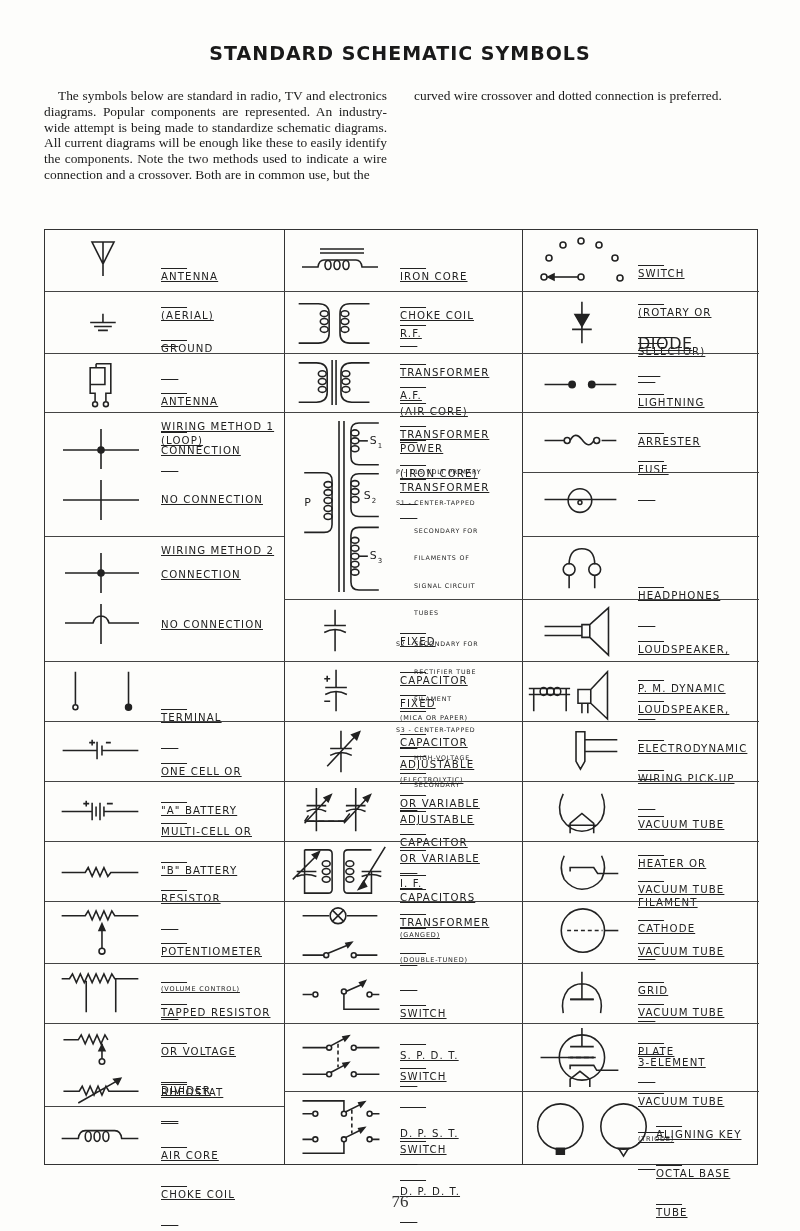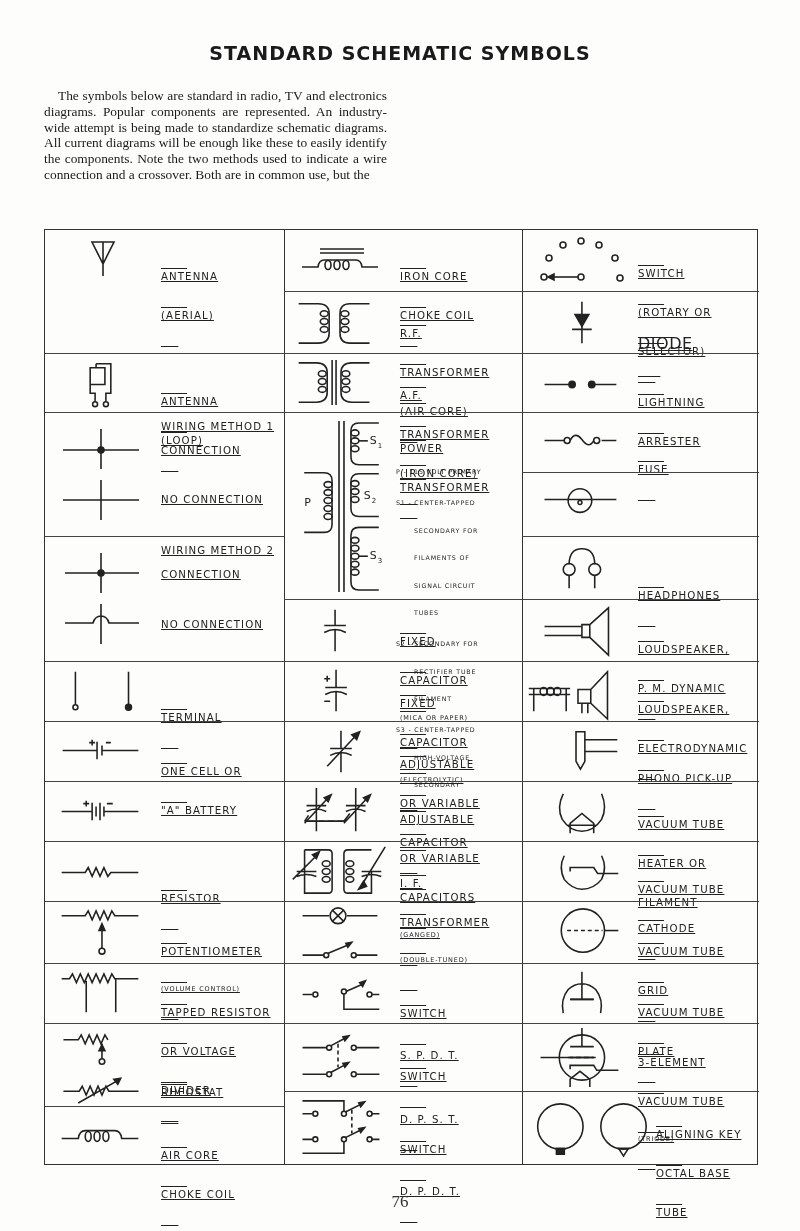--- a/index.html
+++ b/index.html
@@ -28,38 +28,49 @@
 </style>
 </head>
 <body>
 
 <div class="title">STANDARD SCHEMATIC SYMBOLS</div>
 
 <div class="intro" id="intro-left">
   <p>The symbols below are standard in radio, TV and electronics diagrams. Popular components are represented. An industry-wide attempt is being made to standardize schematic diagrams. All current diagrams will be enough like these to easily identify the components. Note the two methods used to indicate a wire connection and a crossover. Both are in common use, but the</p>
 </div>
 <div class="intro" id="intro-right">
+  <p style="text-indent:0">curved wire crossover and dotted connection is preferred.</p>
 </div>
 
 <div class="table">
   <div class="vline" style="left:239px"></div>
   <div class="vline" style="left:477px"></div>
 
   <div class="cell first" style="left:0;top:0;width:239px;height:61px">
     <div class="sym">
       <svg viewBox="0 0 110 61">
           <path d="M47 12 L69 12 L58 34 Z M58 12 L58 46"></path>
         </svg>
     </div>
     <div class="lbl" style="top:14px">
       <span class="sub">ANTENNA</span>
       <span class="sub">(AERIAL)</span>
     </div>
   </div>
 
+  <div class="cell" style="left:0;top:61px;width:239px;height:62px">
+    <div class="sym">
+      <svg viewBox="0 0 110 62">
+          <path d="M58 22 L58 31 M45 31 L71 31 M49 35 L67 35 M53 39 L63 39"></path>
+        </svg>
+    </div>
+    <div class="lbl" style="top:24px">
+      <span class="sub">GROUND</span>
+    </div>
+  </div>
 
   <div class="cell" style="left:0;top:123px;width:239px;height:59px">
     <div class="sym">
       <svg viewBox="0 0 110 59">
           <path d="M51 10 L66 10 L66 40 L61 40 L61 48 M51 10 L51 14 M45 14 L60 14 L60 31 L45 31 Z M45 14 L45 40 L50 40 L50 48"></path>
           <circle cx="50" cy="51" r="2.5"></circle>
           <circle cx="61" cy="51" r="2.5"></circle>
         </svg>
     </div>
     <div class="lbl" style="top:15px">
@@ -125,20 +136,24 @@
       <span class="sub">ONE CELL OR</span>
       <span class="sub">"A" BATTERY</span>
     </div>
   </div>
 
   <div class="cell" style="left:0;top:551px;width:239px;height:60px">
     <div class="sym">
       <svg viewBox="0 0 110 60">
           <path d="M16 30 L47 30 M47 21 L47 39 M51 25 L51 35 M55 21 L55 39 M59 25 L59 35 M59 30 L94 30 M38 22 L44 22 M41 19 L41 25 M62 22 L68 22"></path>
         </svg>
+    </div>
+    <div class="lbl" style="top:17px">
+      <span class="sub">MULTI-CELL OR</span>
+      <span class="sub">"B" BATTERY</span>
     </div>
   </div>
 
   <div class="cell" style="left:0;top:611px;width:239px;height:60px">
     <div class="sym">
       <svg viewBox="0 0 110 60">
           <path d="M16 31 L40 31 L43 26 L47 35 L51 26 L55 35 L59 26 L63 35 L66 31 L94 31"></path>
         </svg>
     </div>
     <div class="lbl" style="top:24px">
@@ -427,21 +442,21 @@
           <path d="M54 20 L54 44" stroke-dasharray="4 3"></path>
           <circle cx="45" cy="24" r="2.5"></circle>
           <circle cx="70" cy="24" r="2.5"></circle>
           <circle cx="45" cy="51" r="2.5"></circle>
           <circle cx="70" cy="51" r="2.5"></circle>
           <path class="f" d="M65 12 L59 13 L61 17 Z M65 39 L59 40 L61 44 Z"></path>
         </svg>
     </div>
     <div class="lbl" style="top:20px">
       <span class="sub">SWITCH</span>
-      <span class="sub" style="margin-top:4px">D. P. S. T.</span>
+      <span class="sub" style="margin-top:18px">D. P. S. T.</span>
     </div>
   </div>
 
   <div class="cell" style="left:239px;top:861px;width:238px;height:75px">
     <div class="sym">
       <svg viewBox="0 0 110 75">
           <path d="M18 9 L60 9 L60 20 M18 22 L28 22 M62 20 L78 12 M88 22 L96 22 M18 48 L28 48 M62 46 L78 38 M88 48 L96 48 M60 50 L60 62 L18 62"></path>
           <path d="M68 18 L68 42" stroke-dasharray="4 3"></path>
           <circle cx="31" cy="22" r="2.5"></circle>
           <circle cx="60" cy="22" r="2.5"></circle>
@@ -569,21 +584,21 @@
     </div>
   </div>
 
   <div class="cell" style="left:477px;top:491px;width:237px;height:60px">
     <div class="sym">
       <svg viewBox="0 0 110 60">
           <path d="M54 10 L63 10 L63 40 L58.5 48 L54 40 Z M63 18 L96 18 M63 30 L96 30"></path>
         </svg>
     </div>
     <div class="lbl" style="top:24px">
-      <span class="sub">PHONO PICK-UP</span>
+      <span class="sub">WIRING PICK-UP</span>
     </div>
   </div>
 
   <div class="cell" style="left:477px;top:551px;width:237px;height:60px">
     <div class="sym">
       <svg viewBox="0 0 110 60">
           <path d="M41 12 Q34 26 40 38 Q48 50 60 50 Q72 50 80 38 Q86 26 80 12 M48 52 L48 42 L60 32 L72 42 L72 52 M46 44 L74 44"></path>
         </svg>
     </div>
     <div class="lbl" style="top:10px">

